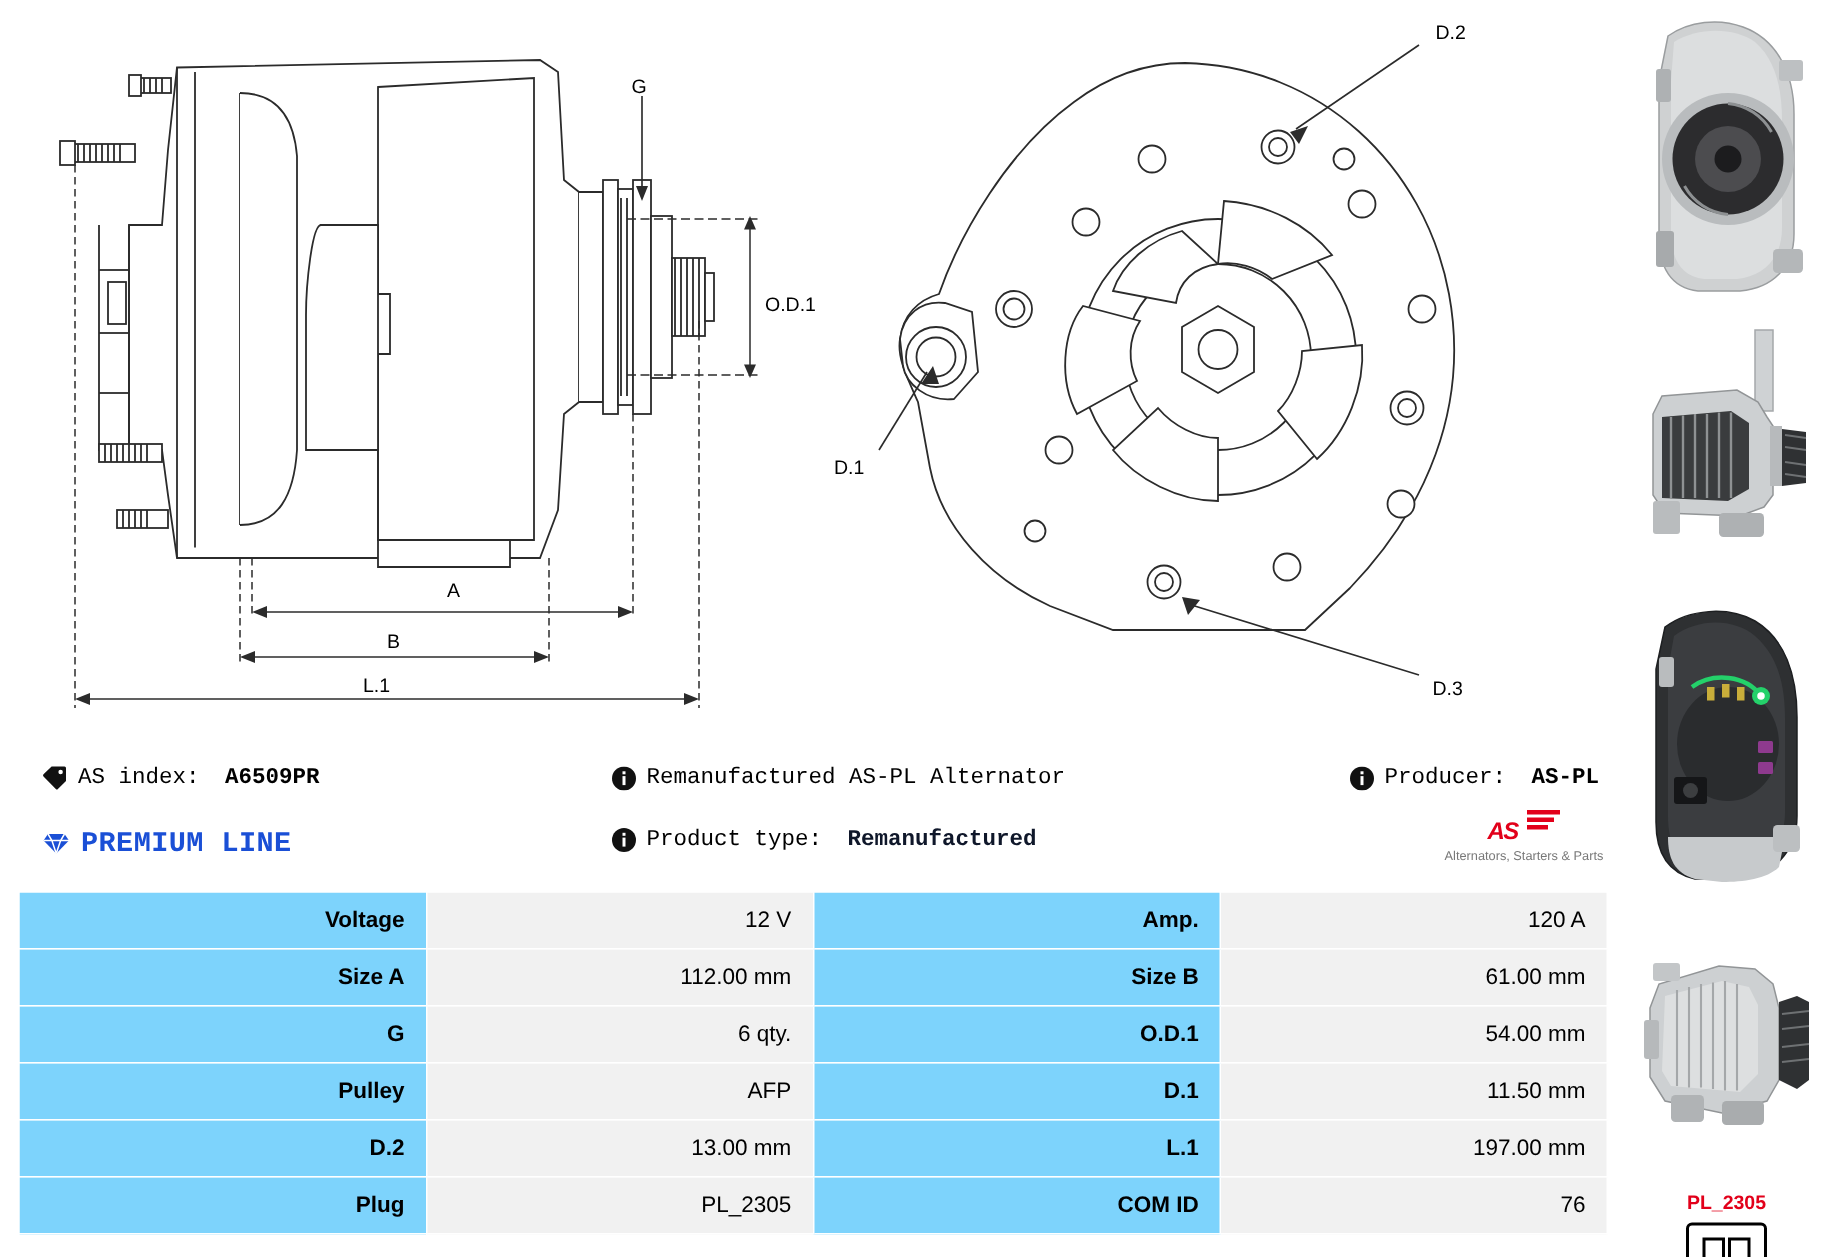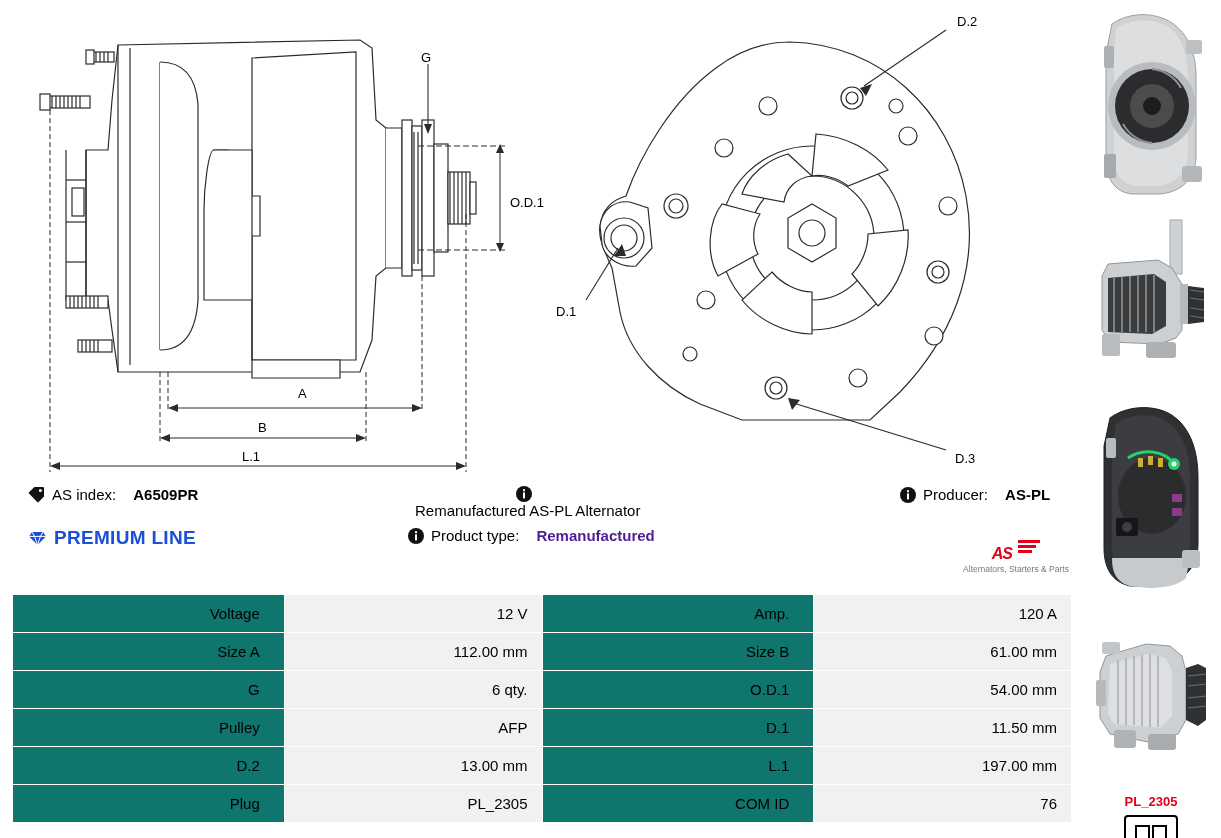--- a/index.html
+++ b/index.html
@@ -12,50 +12,50 @@
     position: relative;
     overflow: hidden;
   }
   .page { position: relative; width: 1221px; height: 838px; }
 
   
   .drawings { position: absolute; left: 0; top: 0; width: 1080px; height: 492px; }
   .drawings svg { display: block; }
 
   
-  .infobar { position: absolute; left: 20px; top: 478px; width: 1060px; height: 80px; }
+  .infobar { position: absolute; left: 20px; top: 502px; width: 1060px; height: 80px; font-family: Liberation Mono, monospace; }
   .info-row { position: absolute; display: flex; align-items: center; font-size: 15px; }
   .info-row .lbl { margin-left: 7px; }
   .info-row .val { font-weight: bold; margin-left: 17px; }
 
   .r1c1 { left: 8px; top: 8px; }
-  .r1c2 { left: 388px; top: 8px; flex-direction: column; }
+  .r1c2 { left: 388px; top: 8px; }
   .r1c3 { left: 880px; top: 8px; text-align: right; }
   .r2c1 { left: 8px; top: 49px; }
   .r2c2 { left: 388px; top: 49px; }
 
   .premium { color: #1a4fd6; font-weight: bold; font-size: 19px; letter-spacing: .3px; }
-  .green { color: #4c1d95; font-weight: bold; }
+  .green { color: #0f172a; font-weight: bold; }
 
   .icon-tag svg, .icon-info svg, .icon-diamond svg { display:block; }
 
   
   .as-logo { position: absolute; left: 957px; top: 540px; width: 118px; height: 36px; text-align:center;}
   .as-logo .mark { font-size: 16px; font-weight: bold; color: #e2001a; font-style: italic; letter-spacing:-1px; position:relative; display:inline-block;}
   .as-logo .bars { display:inline-block; vertical-align: 4px; margin-left:2px;}
   .as-logo .bars i { display:block; height:3px; background:#e2001a; margin-bottom:2px;}
   .as-logo .bars i:nth-child(1){ width:22px;}
   .as-logo .bars i:nth-child(2){ width:18px;}
   .as-logo .bars i:nth-child(3){ width:14px;}
   .as-logo .sub { font-size: 8.5px; color: #777; margin-top: 1px; white-space: nowrap;}
 
   
   .spec { position: absolute; left: 12px; top: 594px; width: 1060px; border-collapse: collapse; }
   .spec td { height: 38px; font-size: 15px; border: 1px solid #ffffff; }
-  .spec td.k { background: #0f766e; text-align: right; padding-right: 24px; width: 272px; }
+  .spec td.k { background: #7dd3fc; text-align: right; padding-right: 14px; width: 272px; font-weight: bold; }
   .spec td.v { background: #f1f1f1; text-align: right; padding-right: 14px; width: 258px; }
 
   
   .photos { position: absolute; left: 1086px; top: 6px; width: 130px; }
   .ph { width: 130px; height: 196px; position: relative; overflow: hidden; }
   .ph svg { display:block; }
 
   .plugcode { text-align: center; color: #e2001a; font-weight: bold; font-size: 13px; margin-top: 4px;}
   .plugbox { margin: 6px auto 0; width: 54px; height: 34px; border: 2px solid #000; border-radius: 4px; position: relative; }
   .plugbox:before { content:""; position:absolute; left:9px; top:8px; width:11px; height:16px; border:2px solid #000;}

